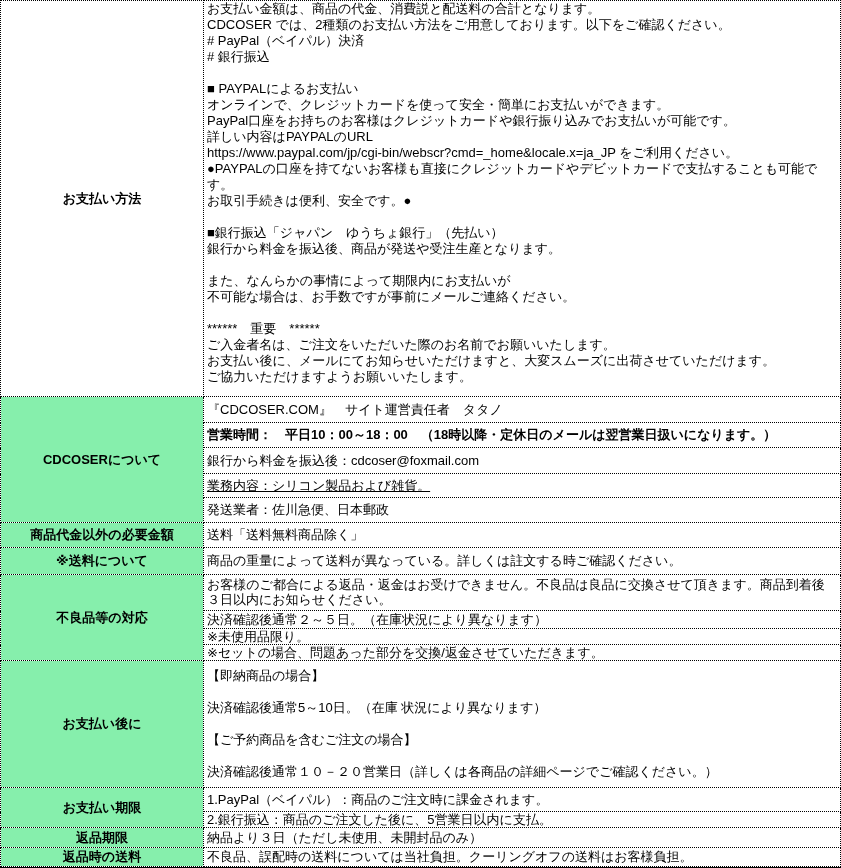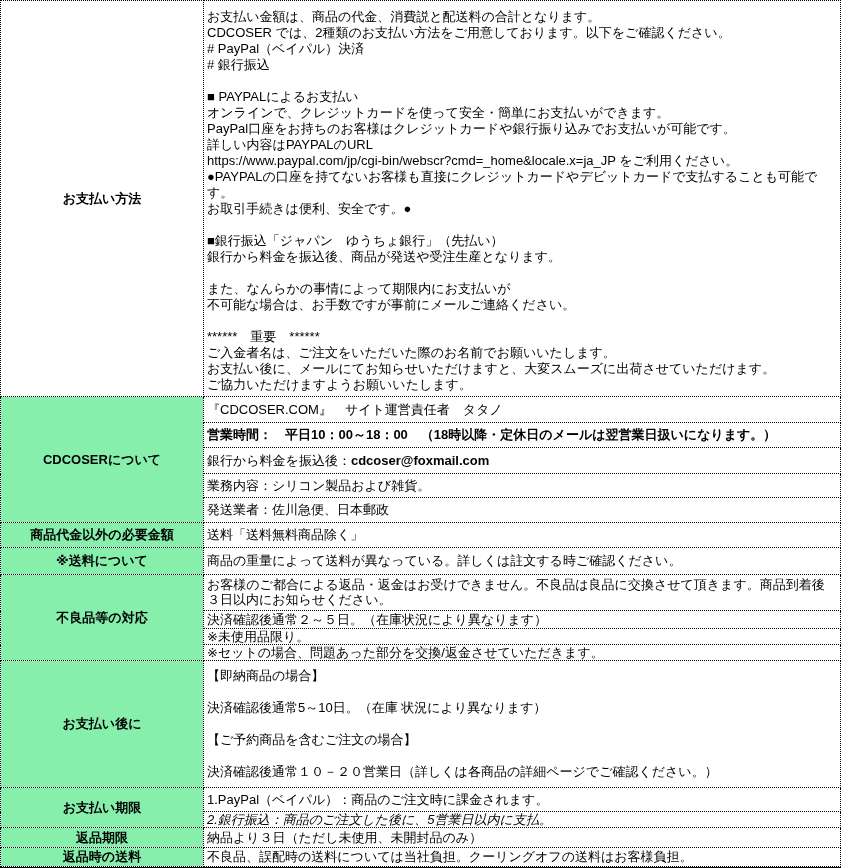--- a/index.html
+++ b/index.html
@@ -30,25 +30,25 @@
   .policy th.white-bg { background: #ffffff; }
   .policy td {
     padding: 1px 3px;
     line-height: 16px;
     white-space: pre-line;
     vertical-align: middle;
     word-break: break-all;
   }
   td.multiline {
     vertical-align: top;
-    padding-top: 8px;
+    padding-top: 0;
   }
   td.tight { line-height: 15px; padding-top: 0; padding-bottom: 0; }
   td.wrap2 { vertical-align: top; line-height: 15px; padding-top: 2px; }
-  .email-bold { font-weight: bold; }
+  .email-bold { font-weight: normal; }
   .bottom-bar {
     height: 5px;
     background: #55555a;
     border-top: 1px solid #000000;
     border-bottom: 1px solid #2a2a2e;
     width: 841px;
   }
 </style>
 </head>
 <body>
@@ -85,21 +85,21 @@
   <tr style="height:26px;">
     <th rowspan="5">CDCOSERについて</th>
     <td>『CDCOSER.COM』　サイト運営責任者　タタノ</td>
   </tr>
   <tr style="height:25px;font-weight:bold;">
     <td>営業時間：　平日10：00～18：00　（18時以降・定休日のメールは翌営業日扱いになります。）</td>
   </tr>
   <tr style="height:26px;">
     <td><span>銀行から料金を振込後：</span><span class="email-bold">cdcoser@foxmail.com</span></td>
   </tr>
-  <tr style="height:24px;">
+  <tr style="height:24px;text-decoration:underline;">
     <td>業務内容：シリコン製品および雑貨。</td>
   </tr>
   <tr style="height:25px;">
     <td>発送業者：佐川急便、日本郵政</td>
   </tr>
 
   <tr style="height:25px;">
     <th>商品代金以外の必要金額</th>
     <td>送料「送料無料商品除く」</td>
   </tr>
@@ -131,21 +131,21 @@
 
 【ご予約商品を含むご注文の場合】
 
 決済確認後通常１０－２０営業日（詳しくは各商品の詳細ページでご確認ください。）</td>
   </tr>
 
   <tr style="height:24px;">
     <th rowspan="2">お支払い期限</th>
     <td class="tight">1.PayPal（ベイパル）：商品のご注文時に課金されます。</td>
   </tr>
-  <tr style="height:16px;font-style:italic;">
+  <tr style="height:16px;">
     <td class="tight">2.銀行振込：商品のご注文した後に、5営業日以内に支払。</td>
   </tr>
 
   <tr style="height:20px;padding-left:44px;">
     <th>返品期限</th>
     <td>納品より３日（ただし未使用、未開封品のみ）</td>
   </tr>
 
   <tr style="height:17px;">
     <th>返品時の送料</th>

